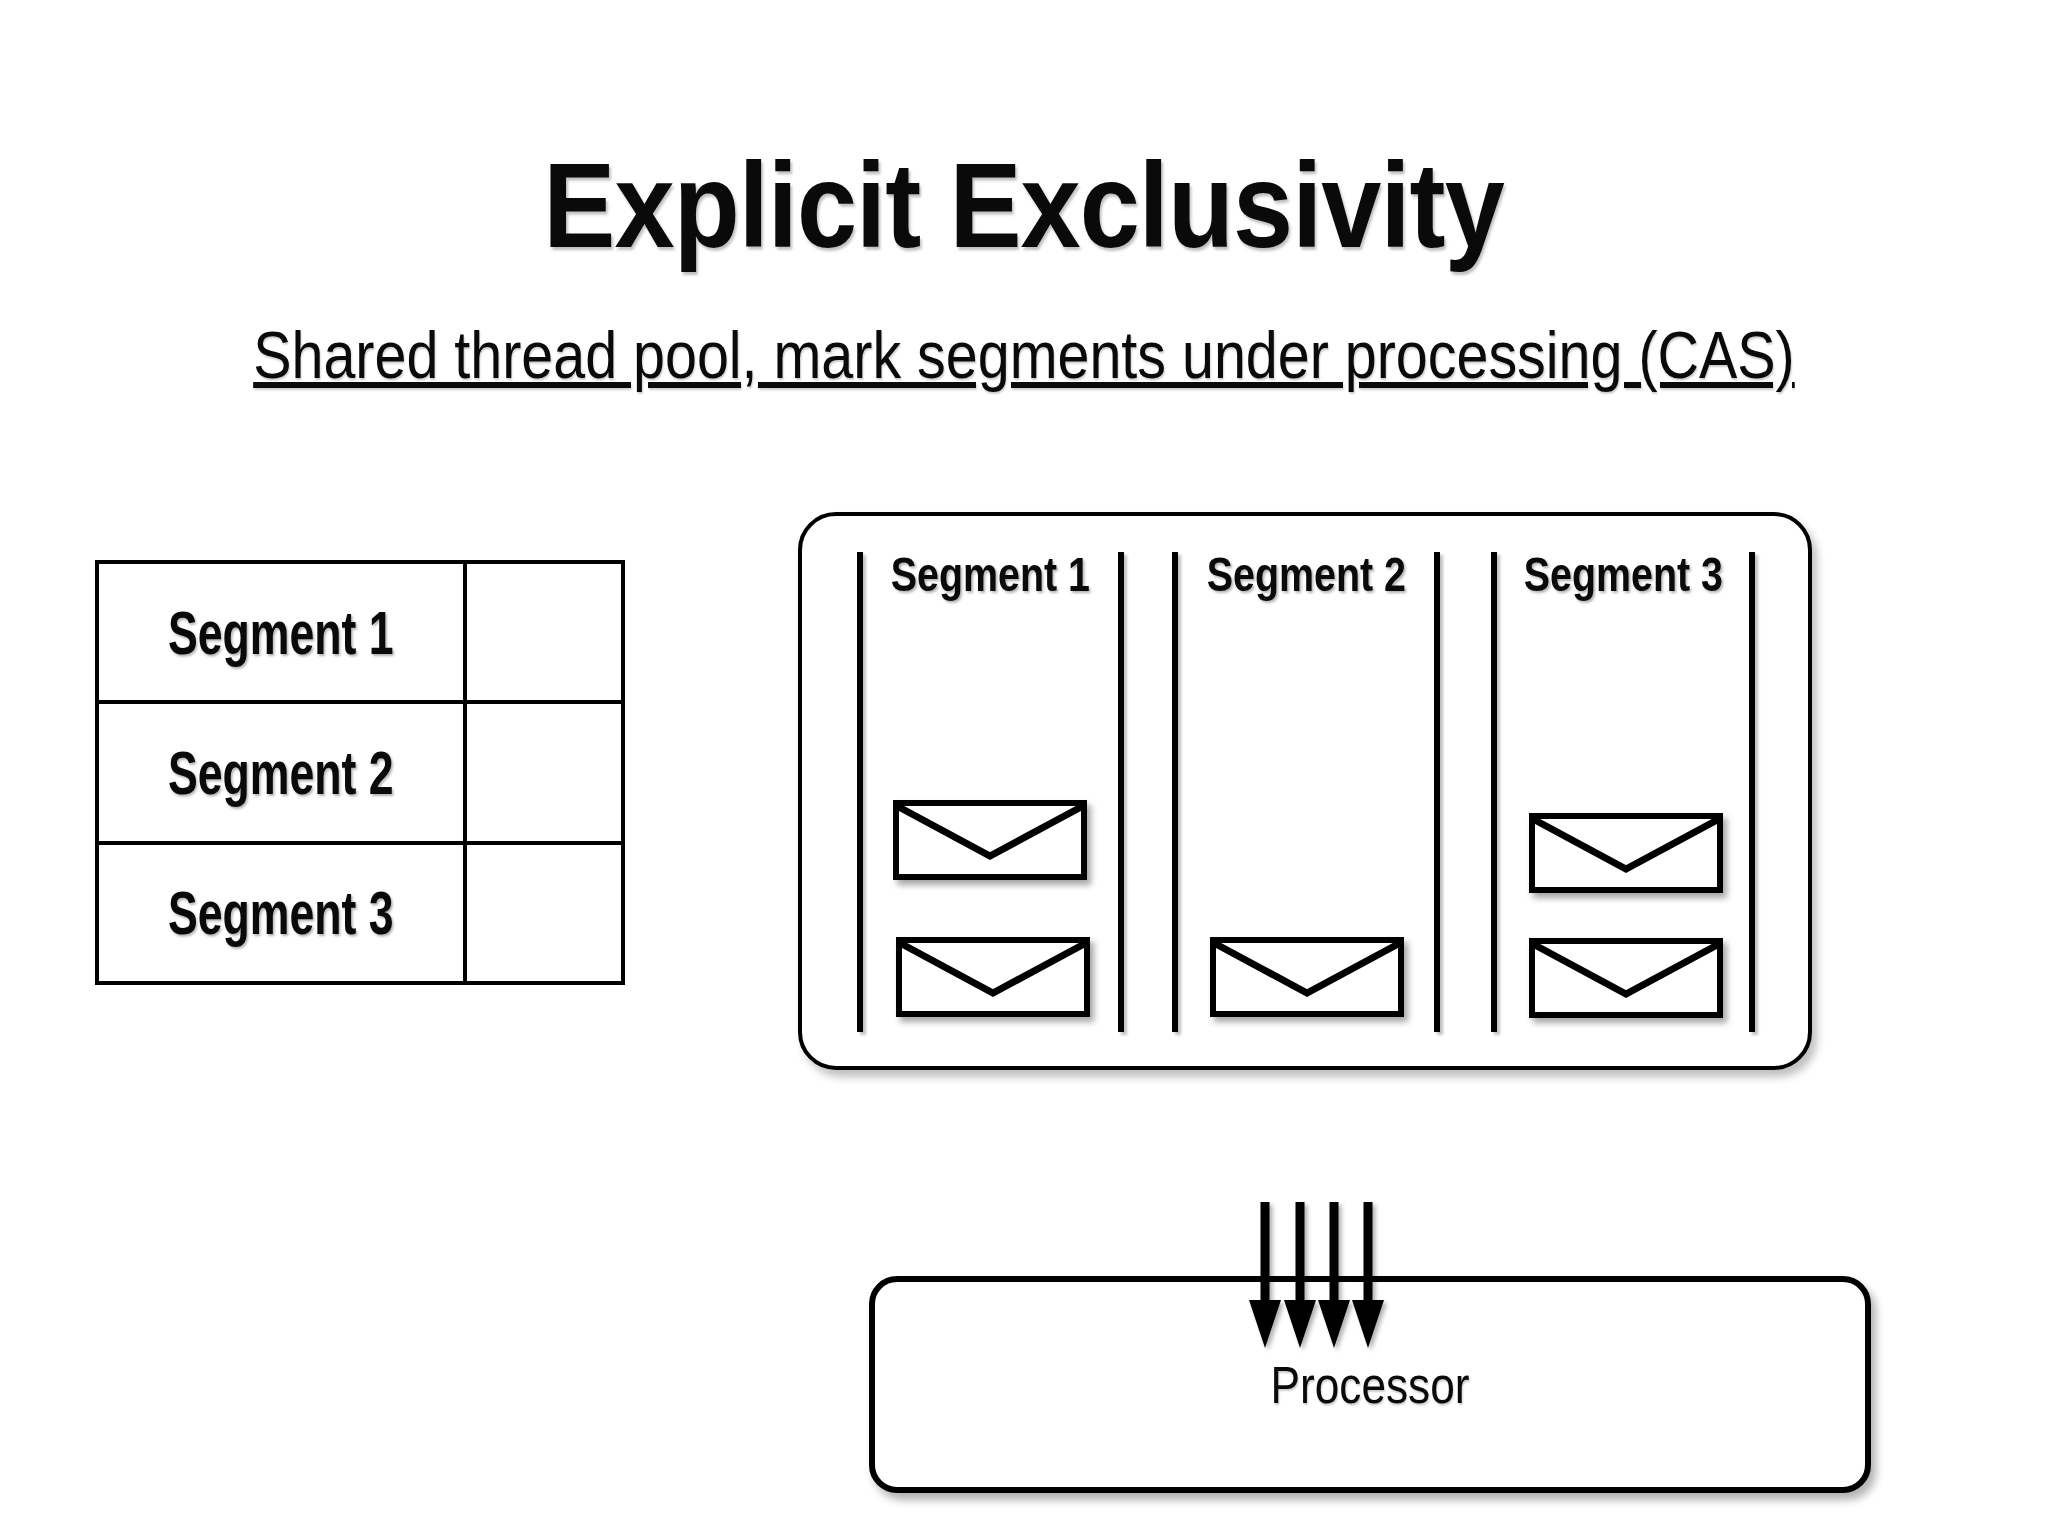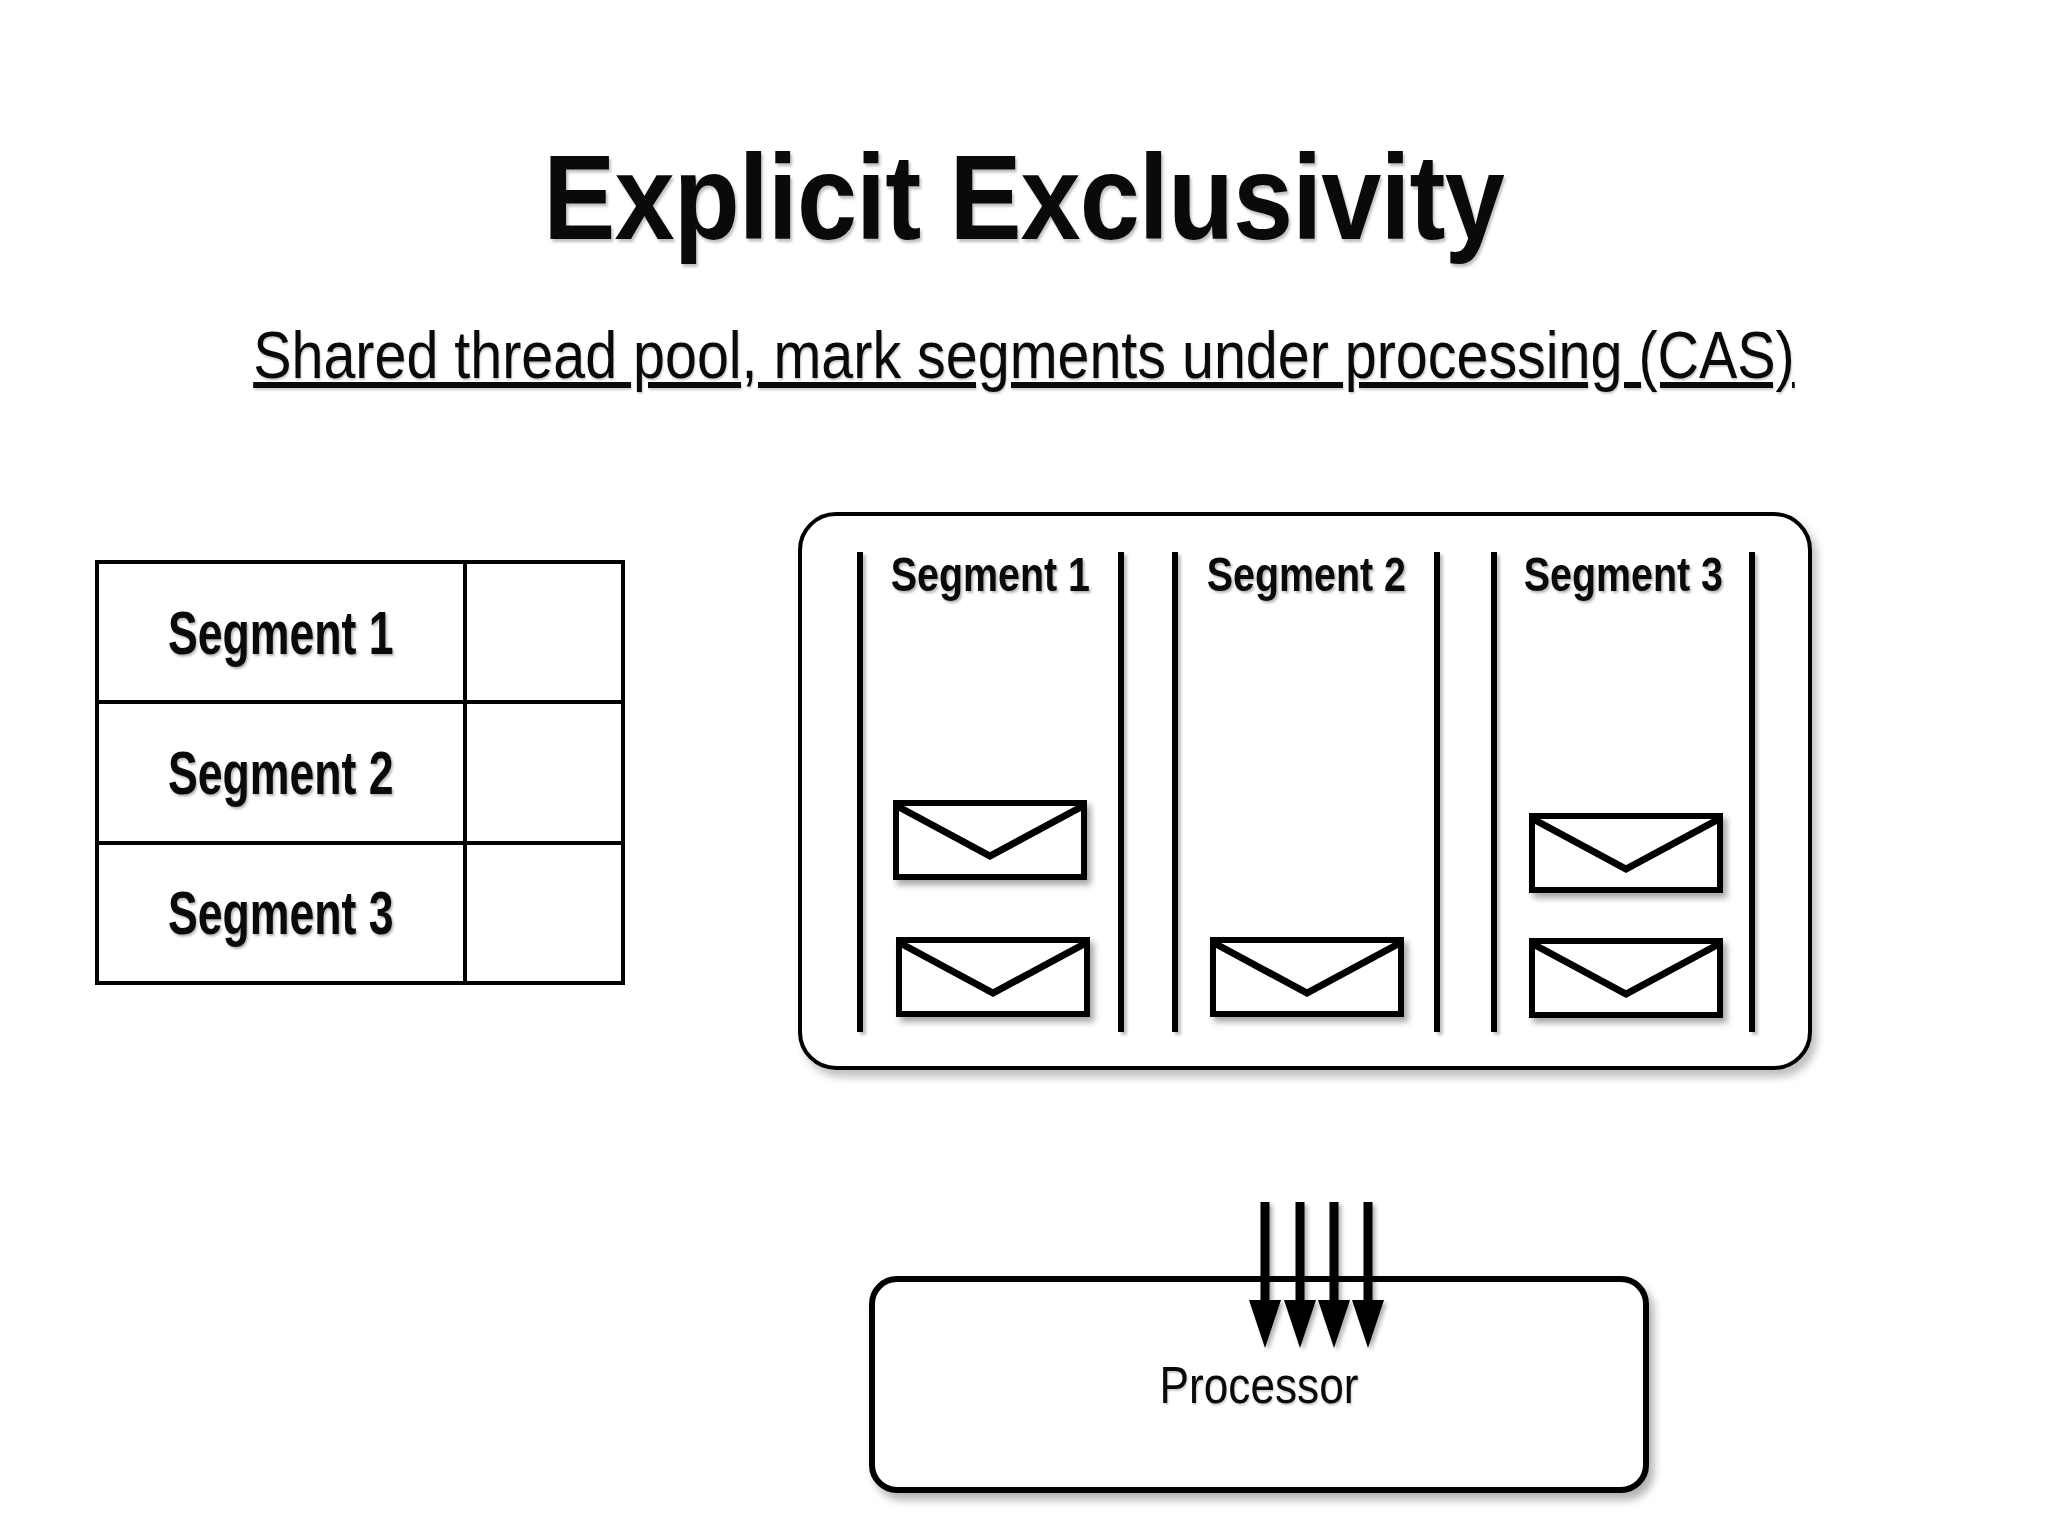--- a/index.html
+++ b/index.html
@@ -9,21 +9,21 @@
     height: 1536px;
     background: #ffffff;
     overflow: hidden;
     font-family: "Liberation Sans", sans-serif;
     color: #0a0a0a;
   }
   .stage { position: absolute; inset: 0; width: 2048px; height: 1536px; }
 
   
   .title-wrap {
-    position: absolute; left: 0; top: 122px; width: 2048px; height: 150px;
+    position: absolute; left: 0; top: 130px; width: 2048px; height: 150px;
     display: flex; justify-content: center; align-items: center;
     line-height: 150px; white-space: nowrap;
   }
   .title-text {
     display: inline-block;
     font-size: 120px; font-weight: bold;
     transform: scaleX(0.90); transform-origin: center center;
     letter-spacing: -1px;
     text-shadow: 2px 3px 3px rgba(0,0,0,0.25);
   }
@@ -96,21 +96,21 @@
   
   .arrows {
     position: absolute; left: 1233px; top: 1196px;
     width: 170px; height: 160px; z-index: 5;
     filter: drop-shadow(3px 3px 2px rgba(0,0,0,0.3));
   }
 
   
   .processor-box {
     position: absolute; left: 869px; top: 1276px;
-    width: 780px; height: 217px;
+    width: 1002px; height: 217px;
     border: 6px solid #000; border-radius: 28px;
     box-sizing: border-box; background: #fff;
     box-shadow: 5px 7px 9px rgba(0,0,0,0.3);
     display: flex; align-items: center; justify-content: center;
     z-index: 1; white-space: nowrap;
   }
   .processor-box span {
     display: inline-block;
     font-size: 52px; font-weight: normal;
     transform: scaleX(0.85); transform-origin: center center;

